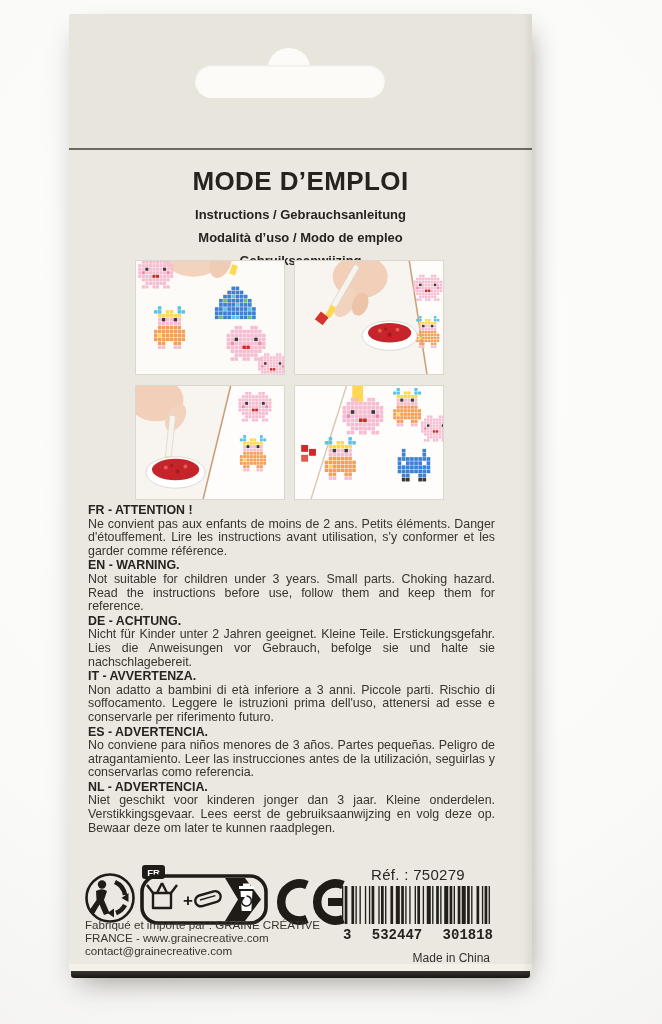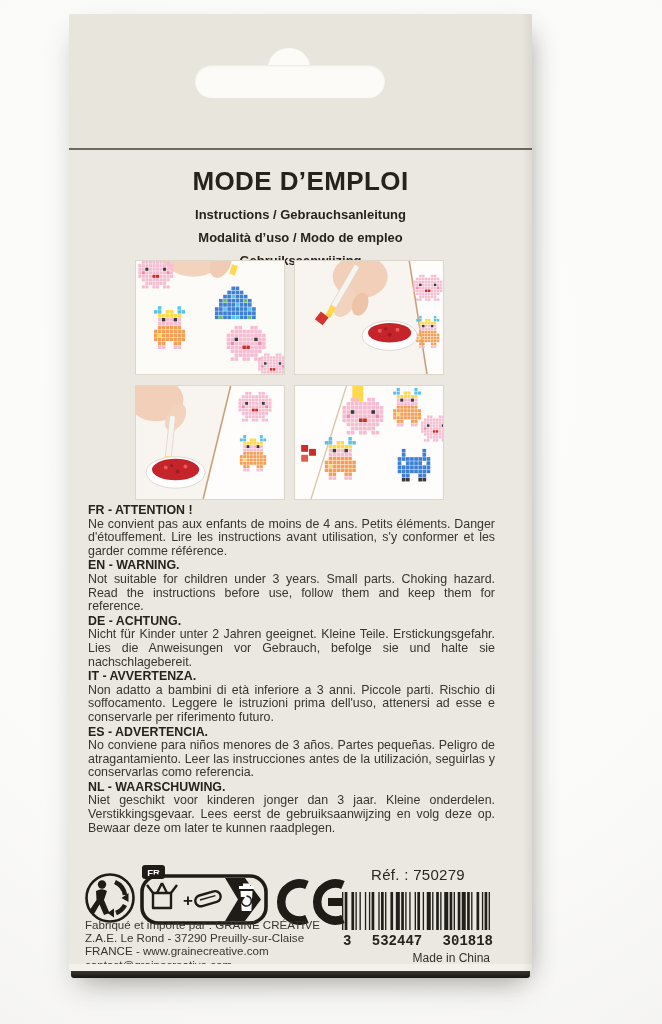--- a/index.html
+++ b/index.html
@@ -56,27 +56,27 @@
     font-size:12.4px;line-height:13.6px;
   }
   .warn-header{font-weight:700;color:#26231f;}
   .warn-body{text-align:justify;text-align-last:left;margin:0 0 1px 0;}
 
   .triman{position:absolute;left:15px;top:722px;}
   .sortlabel{position:absolute;left:70px;top:714px;}
   .cemark{position:absolute;left:204px;top:728px;}
 
   .barcode-block{position:absolute;right:38px;top:716px;width:152px;text-align:center;color:#2a2622;}
-  .ref-line{font-size:15px;letter-spacing:.3px;margin-bottom:9px;white-space:nowrap;}
+  .ref-line{font-size:15px;letter-spacing:.3px;margin-bottom:3px;white-space:nowrap;}
   .digits-row{
     display:flex;justify-content:space-between;align-items:baseline;
     font-family:"Liberation Mono", monospace;font-size:14px;font-weight:700;color:#26221d;
     margin-top:-1px;padding:0 1px;
   }
-  .made-in{font-size:12px;margin-top:2px;text-align:right;padding-right:4px;color:#33302b;}
+  .made-in{font-size:12px;margin-top:8px;text-align:right;padding-right:4px;color:#33302b;}
 
   .company{
     position:absolute;left:16px;top:768px;font-size:11.6px;line-height:13.2px;color:#38342e;
   }
 
   .box-bottom-light{position:absolute;left:0;bottom:7px;width:463px;height:7px;background:#f3f1ea;border-radius:0 0 2px 2px;}
   .box-bottom-dark{position:absolute;left:2px;bottom:0;width:459px;height:7px;background:linear-gradient(to bottom,#3a3732,#181613);border-radius:0 0 3px 3px;}
 </style>
 </head>
 <body>
@@ -1113,30 +1113,30 @@
           <rect x="6" y="60" width="7" height="7" fill="#cd2a28"></rect>
           <rect x="14" y="64" width="7" height="7" fill="#cd2a28"></rect>
           <rect x="6" y="70" width="7" height="7" fill="#e05a50"></rect>
         </svg>
       </div>
 
     </div>
 
     <div class="warnings">
       <div class="warn-header">FR - ATTENTION !</div>
-      <p class="warn-body">Ne convient pas aux enfants de moins de 4 ans. Petits éléments. Danger d'étouffement. Lire les instructions avant utilisation, s'y conformer et les garder comme référence.</p>
+      <p class="warn-body">Ne convient pas aux enfants de moins de 2 ans. Petits éléments. Danger d'étouffement. Lire les instructions avant utilisation, s'y conformer et les garder comme référence.</p>
       <div class="warn-header">EN - WARNING.</div>
       <p class="warn-body">Not suitable for children under 3 years. Small parts. Choking hazard. Read the instructions before use, follow them and keep them for reference.</p>
       <div class="warn-header">DE - ACHTUNG.</div>
       <p class="warn-body">Nicht für Kinder unter 2 Jahren geeignet. Kleine Teile. Erstickungsgefahr. Lies die Anweisungen vor Gebrauch, befolge sie und halte sie nachschlagebereit.</p>
       <div class="warn-header">IT - AVVERTENZA.</div>
       <p class="warn-body">Non adatto a bambini di età inferiore a 3 anni. Piccole parti. Rischio di soffocamento. Leggere le istruzioni prima dell'uso, attenersi ad esse e conservarle per riferimento futuro.</p>
       <div class="warn-header">ES - ADVERTENCIA.</div>
       <p class="warn-body">No conviene para niños menores de 3 años. Partes pequeñas. Peligro de atragantamiento. Leer las instrucciones antes de la utilización, seguirlas y conservarlas como referencia.</p>
-      <div class="warn-header">NL - WAARSCHUWING.</div>
+      <div class="warn-header">NL - ADVERTENCIA.</div>
       <p class="warn-body">Niet geschikt voor kinderen jonger dan 3 jaar. Kleine onderdelen. Verstikkingsgevaar. Lees eerst de gebruiksaanwijzing en volg deze op. Bewaar deze om later te kunnen raadplegen.</p>
     </div>
 
     <svg class="triman" width="52" height="52" viewBox="0 0 52 52">
       <circle cx="26" cy="26" r="23.5" fill="none" stroke="#1f1c18" stroke-width="2.6"></circle>
       <circle cx="18" cy="12.5" r="4.2" fill="#1f1c18"></circle>
       <path d="M12 19 q6 -3.5 11 0 l-3 9 5.5 13 -5.5 2 -4.5 -10.5 -5.5 9.5 -5 -3 7.5 -11 z" fill="#1f1c18"></path>
       <path d="M31 10 a17 17 0 0 1 10 13" fill="none" stroke="#1f1c18" stroke-width="4.6"></path>
       <polygon points="44.5,21 37.5,26 44.5,30" fill="#1f1c18"></polygon>
       <path d="M41 33 a17 17 0 0 1 -9 8" fill="none" stroke="#1f1c18" stroke-width="4.6"></path>
@@ -1213,21 +1213,20 @@
       <div class="digits-row">
         <span>3</span>
         <span>532447</span>
         <span>301818</span>
       </div>
       <div class="made-in">Made in China</div>
     </div>
 
     <div class="company">
       <div>Fabriqué et importé par : GRAINE CRÉATIVE</div>
-      <div>Z.A.E. Le Rond - 37290 Preuilly-sur-Claise</div>
       <div>FRANCE - www.grainecreative.com</div>
       <div>contact@grainecreative.com</div>
     </div>
 
   </div>
 
   <div class="box-bottom-light"></div>
   <div class="box-bottom-dark"></div>
 </div>
 

